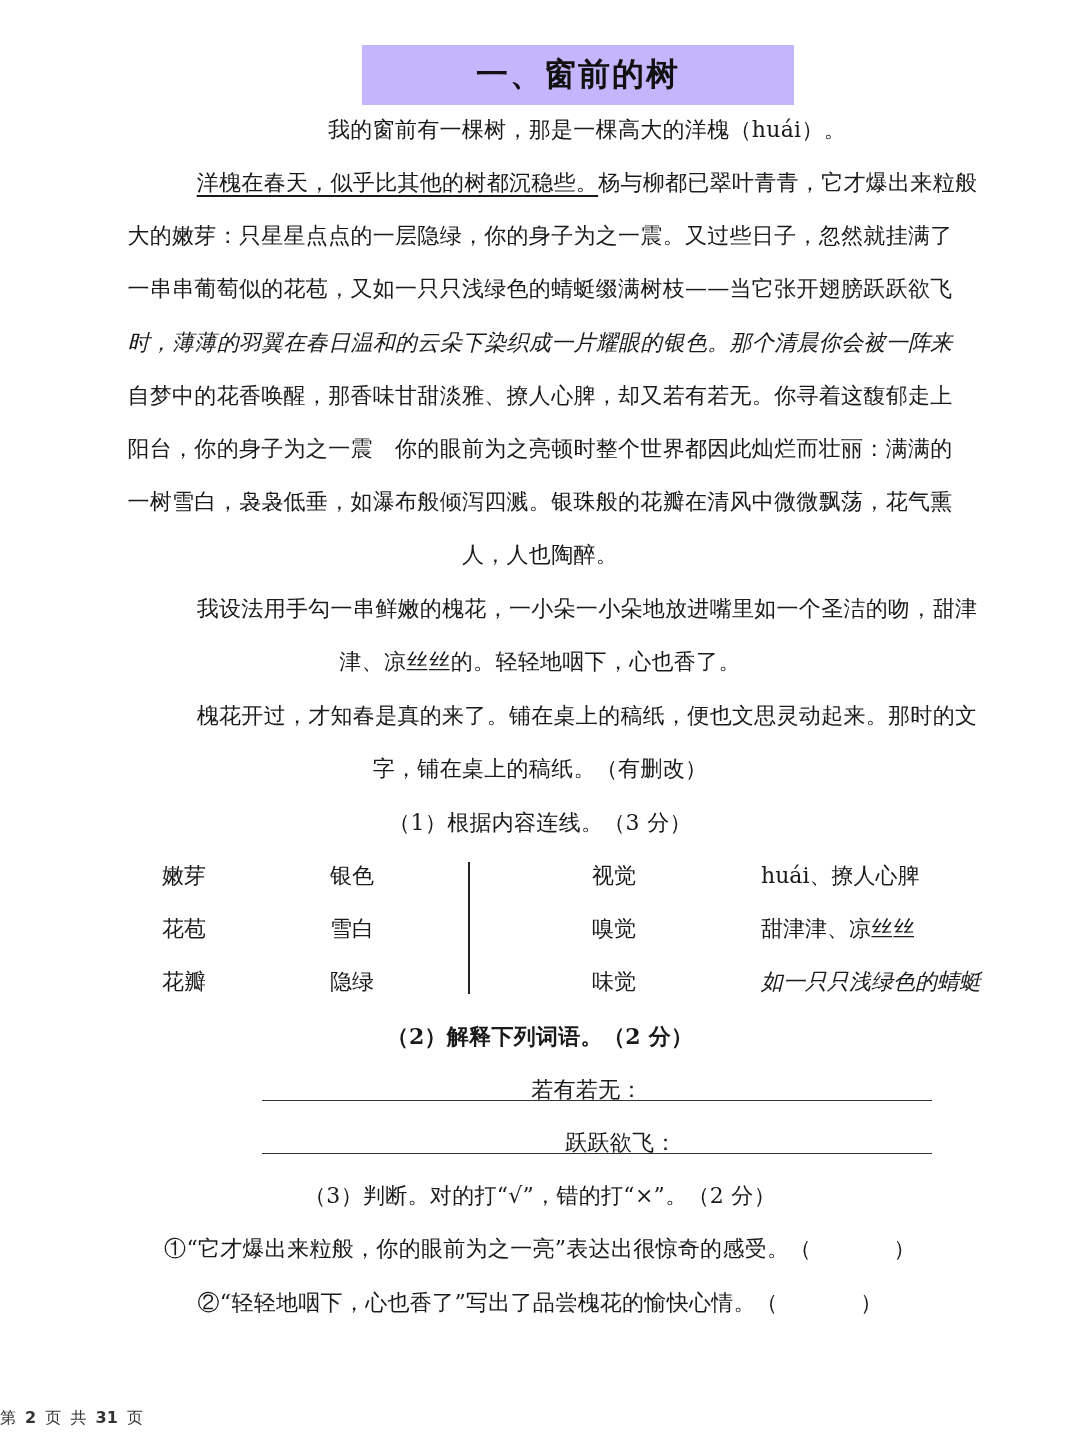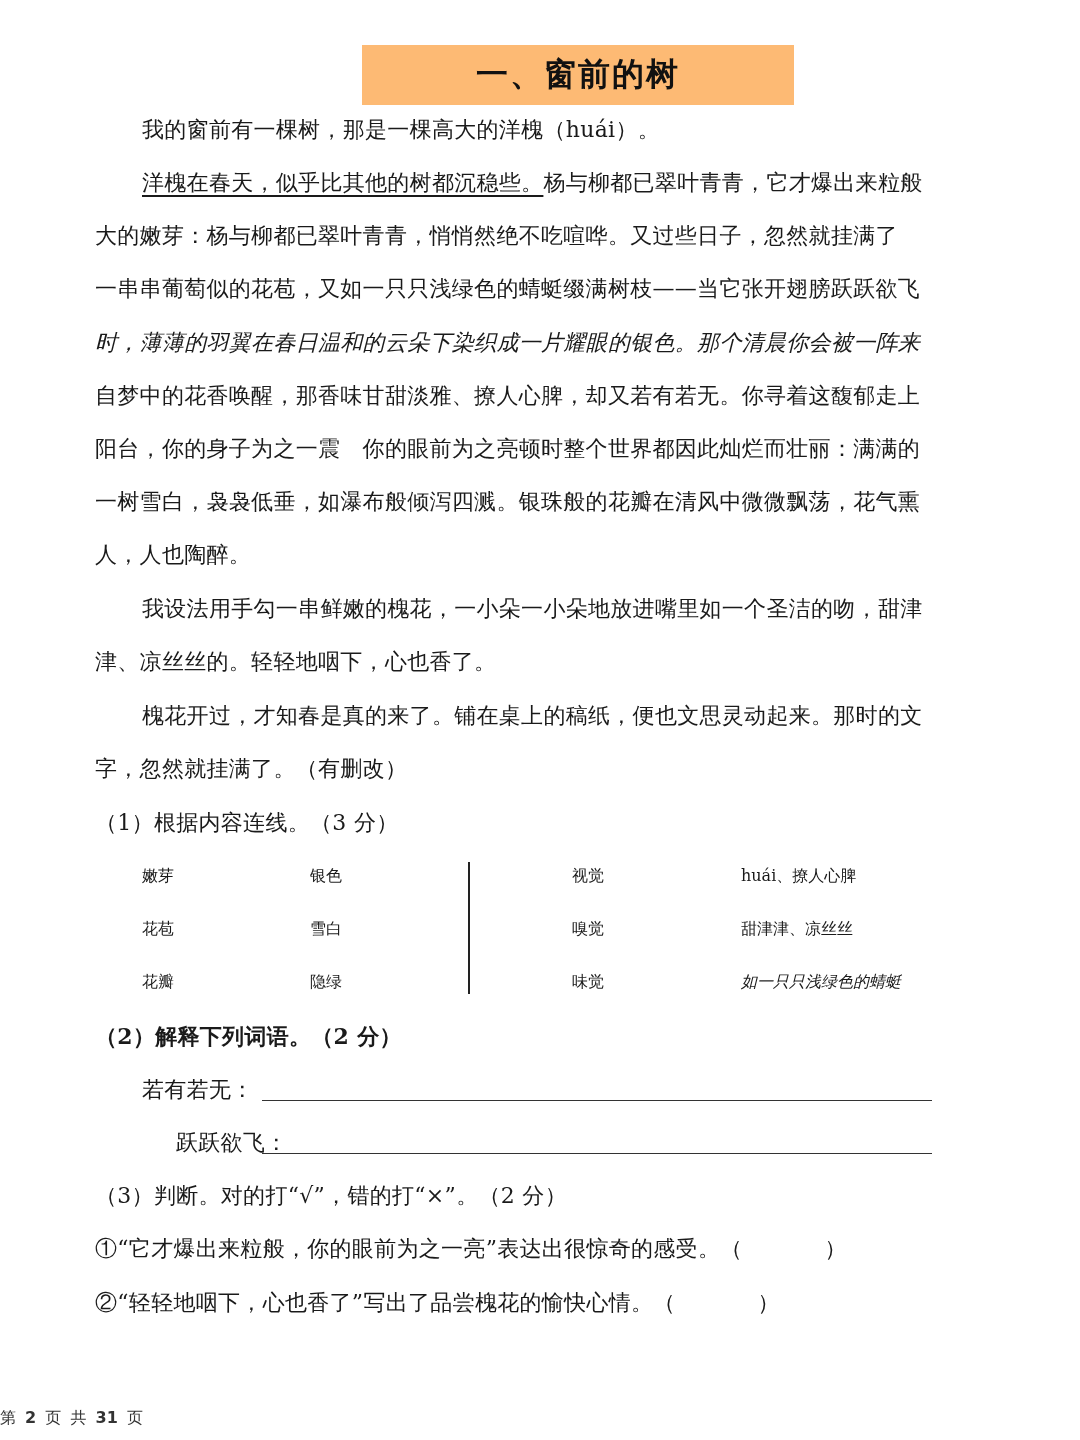--- a/index.html
+++ b/index.html
@@ -3,35 +3,36 @@
   <meta charset="utf-8">
   <style>
     html, body { margin: 0; padding: 0; background: #ffffff; }
     body {
       width: 1080px; height: 1440px; position: relative; overflow: hidden;
       font-family: "DejaVu Serif", "Liberation Serif", serif;
       color: #1a1a1a;
     }
     .title-box {
       position: absolute; left: 362px; top: 45px; width: 432px; height: 60px;
-      background: #fdba74;
+      background: #c4b5fd;
       display: flex; align-items: center; justify-content: center;
     }
     .title-text {
       font-family: "DejaVu Sans", "Liberation Sans", sans-serif;
       font-weight: bold; font-size: 32px; color: #111; letter-spacing: 2px;
     }
     .line {
       position: absolute; left: 95px; width: 890px;
       font-size: 22px; line-height: 30px; white-space: nowrap;
       letter-spacing: 0.3px;
+      text-align: center;
     }
     .indent { left: 142px; }
     .ul { text-decoration: underline; text-decoration-thickness: 2px; text-underline-offset: 5px; }
-    .match-word { position: absolute; font-size: 16px; line-height: 30px; white-space: nowrap; }
+    .match-word { position: absolute; font-size: 22px; line-height: 30px; white-space: nowrap; margin-left: 20px; }
     .divider {
       position: absolute; left: 468px; top: 862px; width: 2px; height: 132px; background: #222;
     }
     .blank-line { position: absolute; height: 1px; background: #333; }
     .footer {
       position: absolute; top: 1408px; left: 0; width: 1080px; text-align: left;
       font-family: "DejaVu Sans", "Liberation Sans", sans-serif; font-size: 16px; color: #333;
       word-spacing: 4px;
     }
     .footer b { font-weight: bold; }
@@ -41,33 +42,33 @@
 
 <div class="title-box">
   <span class="title-text">一、窗前的树</span>
 </div>
 
 <div class="line indent" style="top:115px;">我的窗前有一棵树，那是一棵高大的洋槐（huái）。</div>
 
 <div class="line indent" style="top:168px;">
   <span class="ul">洋槐在春天，似乎比其他的树都沉稳些。</span><span>杨与柳都已翠叶青青，它才爆出来粒般</span>
 </div>
-<div class="line" style="top:221px;">大的嫩芽：杨与柳都已翠叶青青，悄悄然绝不吃喧哗。又过些日子，忽然就挂满了</div>
+<div class="line" style="top:221px;">大的嫩芽：只星星点点的一层隐绿，你的身子为之一震。又过些日子，忽然就挂满了</div>
 <div class="line" style="top:274px;">一串串葡萄似的花苞，又如一只只浅绿色的蜻蜓缀满树枝——当它张开翅膀跃跃欲飞</div>
 <div class="line" style="top:328px;font-style:italic;">时，薄薄的羽翼在春日温和的云朵下染织成一片耀眼的银色。那个清晨你会被一阵来</div>
 <div class="line" style="top:381px;">自梦中的花香唤醒，那香味甘甜淡雅、撩人心脾，却又若有若无。你寻着这馥郁走上</div>
 <div class="line" style="top:434px;">阳台，你的身子为之一震　你的眼前为之亮顿时整个世界都因此灿烂而壮丽：满满的</div>
 <div class="line" style="top:487px;">一树雪白，袅袅低垂，如瀑布般倾泻四溅。银珠般的花瓣在清风中微微飘荡，花气熏</div>
 <div class="line" style="top:540px;">人，人也陶醉。</div>
 
 <div class="line indent" style="top:594px;">我设法用手勾一串鲜嫩的槐花，一小朵一小朵地放进嘴里如一个圣洁的吻，甜津</div>
 <div class="line" style="top:647px;">津、凉丝丝的。轻轻地咽下，心也香了。</div>
 
 <div class="line indent" style="top:701px;">槐花开过，才知春是真的来了。铺在桌上的稿纸，便也文思灵动起来。那时的文</div>
-<div class="line" style="top:754px;">字，忽然就挂满了。（有删改）</div>
+<div class="line" style="top:754px;">字，铺在桌上的稿纸。（有删改）</div>
 
 <div class="line" style="top:808px;">（1）根据内容连线。（3 分）</div>
 
 <div class="match-word" style="left:142px; top:861px;">嫩芽</div>
 <div class="match-word" style="left:142px; top:914px;">花苞</div>
 <div class="match-word" style="left:142px; top:967px;">花瓣</div>
 
 <div class="match-word" style="left:310px; top:861px;">银色</div>
 <div class="match-word" style="left:310px; top:914px;">雪白</div>
 <div class="match-word" style="left:310px; top:967px;">隐绿</div>

